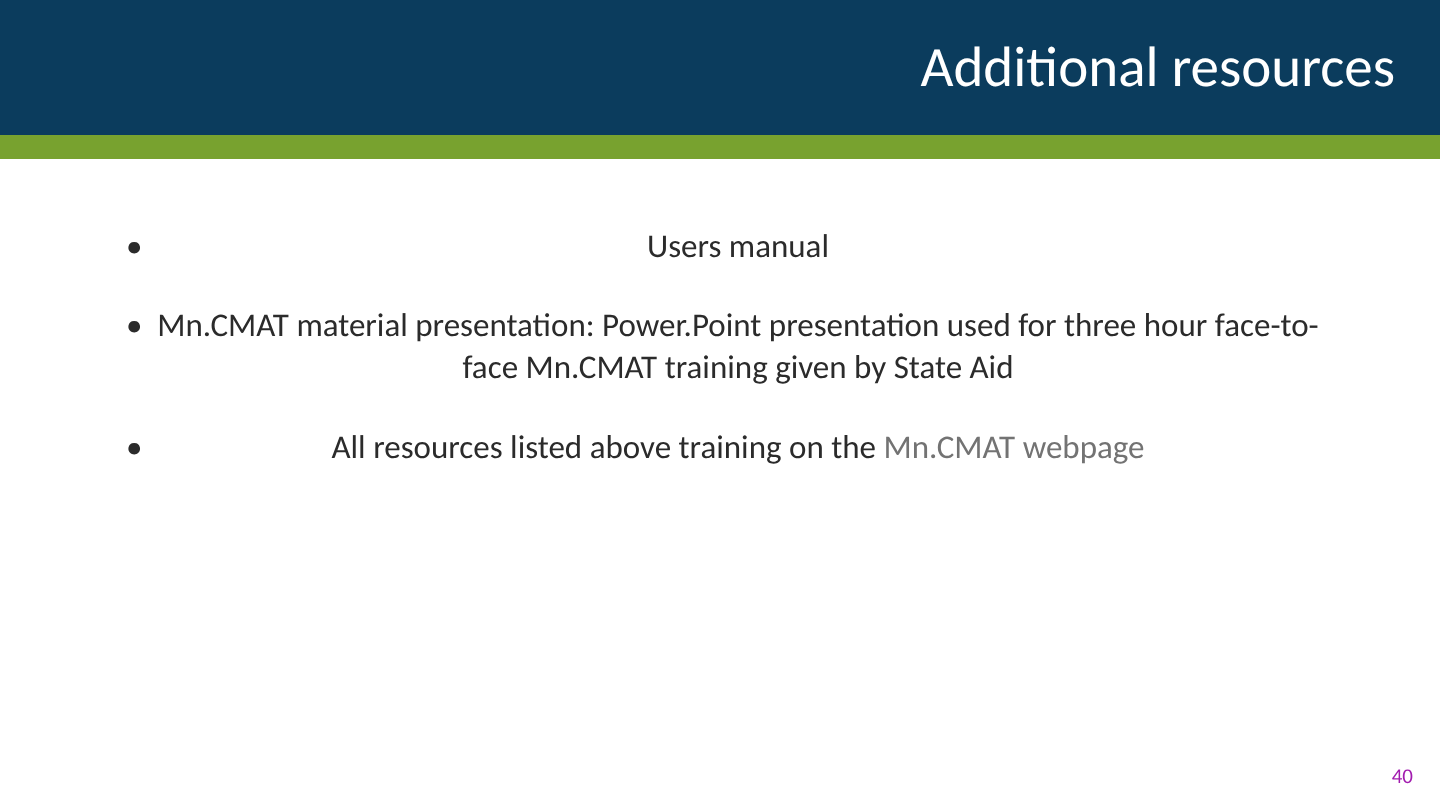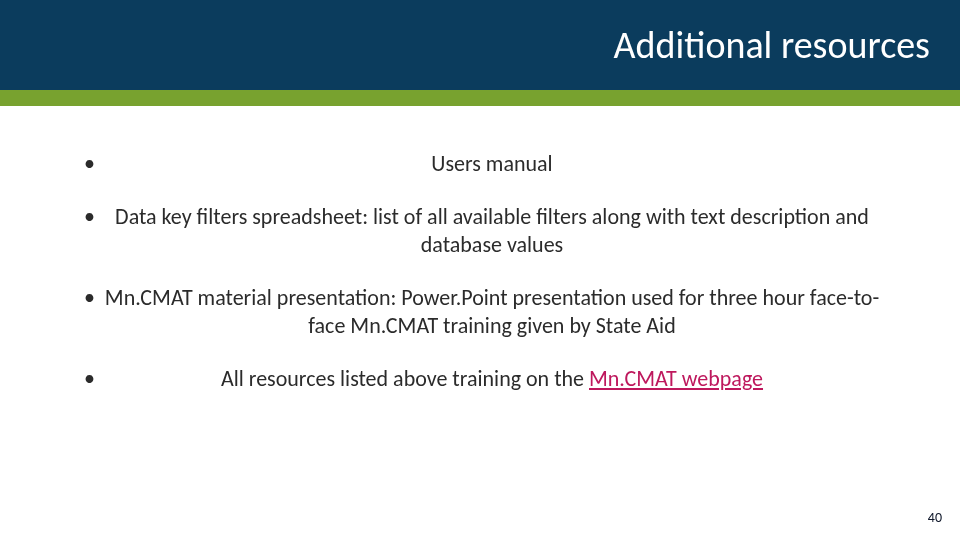--- a/index.html
+++ b/index.html
@@ -5,35 +5,34 @@
   * { box-sizing: border-box; margin: 0; padding: 0; }
   html, body { width: 960px; height: 540px; font-family: Calibri, "Segoe UI", Arial, sans-serif; background: #fff; color: #333; }
   .slide { width: 960px; height: 540px; position: relative; }
   .header-band { width: 100%; height: 90px; background: #0b3c5d; position: relative; }
   .title { position: absolute; right: 30px; top: 50%; transform: translateY(-50%); color: #fff; font-size: 38px; font-weight: 400; }
   .green-band { width: 100%; height: 16px; background: #78a22f; }
   .content { padding: 44px 80px 0 80px; text-align: center; }
   ul.bullets { list-style: none; }
   ul.bullets > li { position: relative; padding-left: 24px; margin-bottom: 24px; font-size: 22px; line-height: 1.3; color: #2b2b2b; }
   ul.bullets > li::before { content: "•"; position: absolute; left: 4px; top: 0; color: #2b2b2b; font-size: 22px; }
-  .link-text { text-decoration: underline; color: #be185d; }
-  .page-number { position: absolute; right: 18px; bottom: 14px; font-size: 14px; color: #0f172a; }
+  .link-text { color: #737373; }
+  .page-number { position: absolute; right: 18px; bottom: 14px; font-size: 14px; color: #a21caf; }
 </style>
 </head>
 <body>
 
 <div class="slide">
   <div class="header-band">
     <div class="title">Additional resources</div>
   </div>
   <div class="green-band"></div>
   <div class="content">
     <ul class="bullets">
       <li><span>Users manual</span></li>
-      <li><span>Data key filters spreadsheet: list of all available filters along with text description and database values</span></li>
       <li><span>Mn.CMAT material presentation: Power.Point presentation used for three hour face-to-face Mn.CMAT training given by State Aid</span></li>
       <li>
         <span>All resources listed above training on the </span><span class="link-text">Mn.CMAT webpage</span>
       </li>
     </ul>
   </div>
   <div class="page-number">40</div>
 </div>
 
 </body></html>

